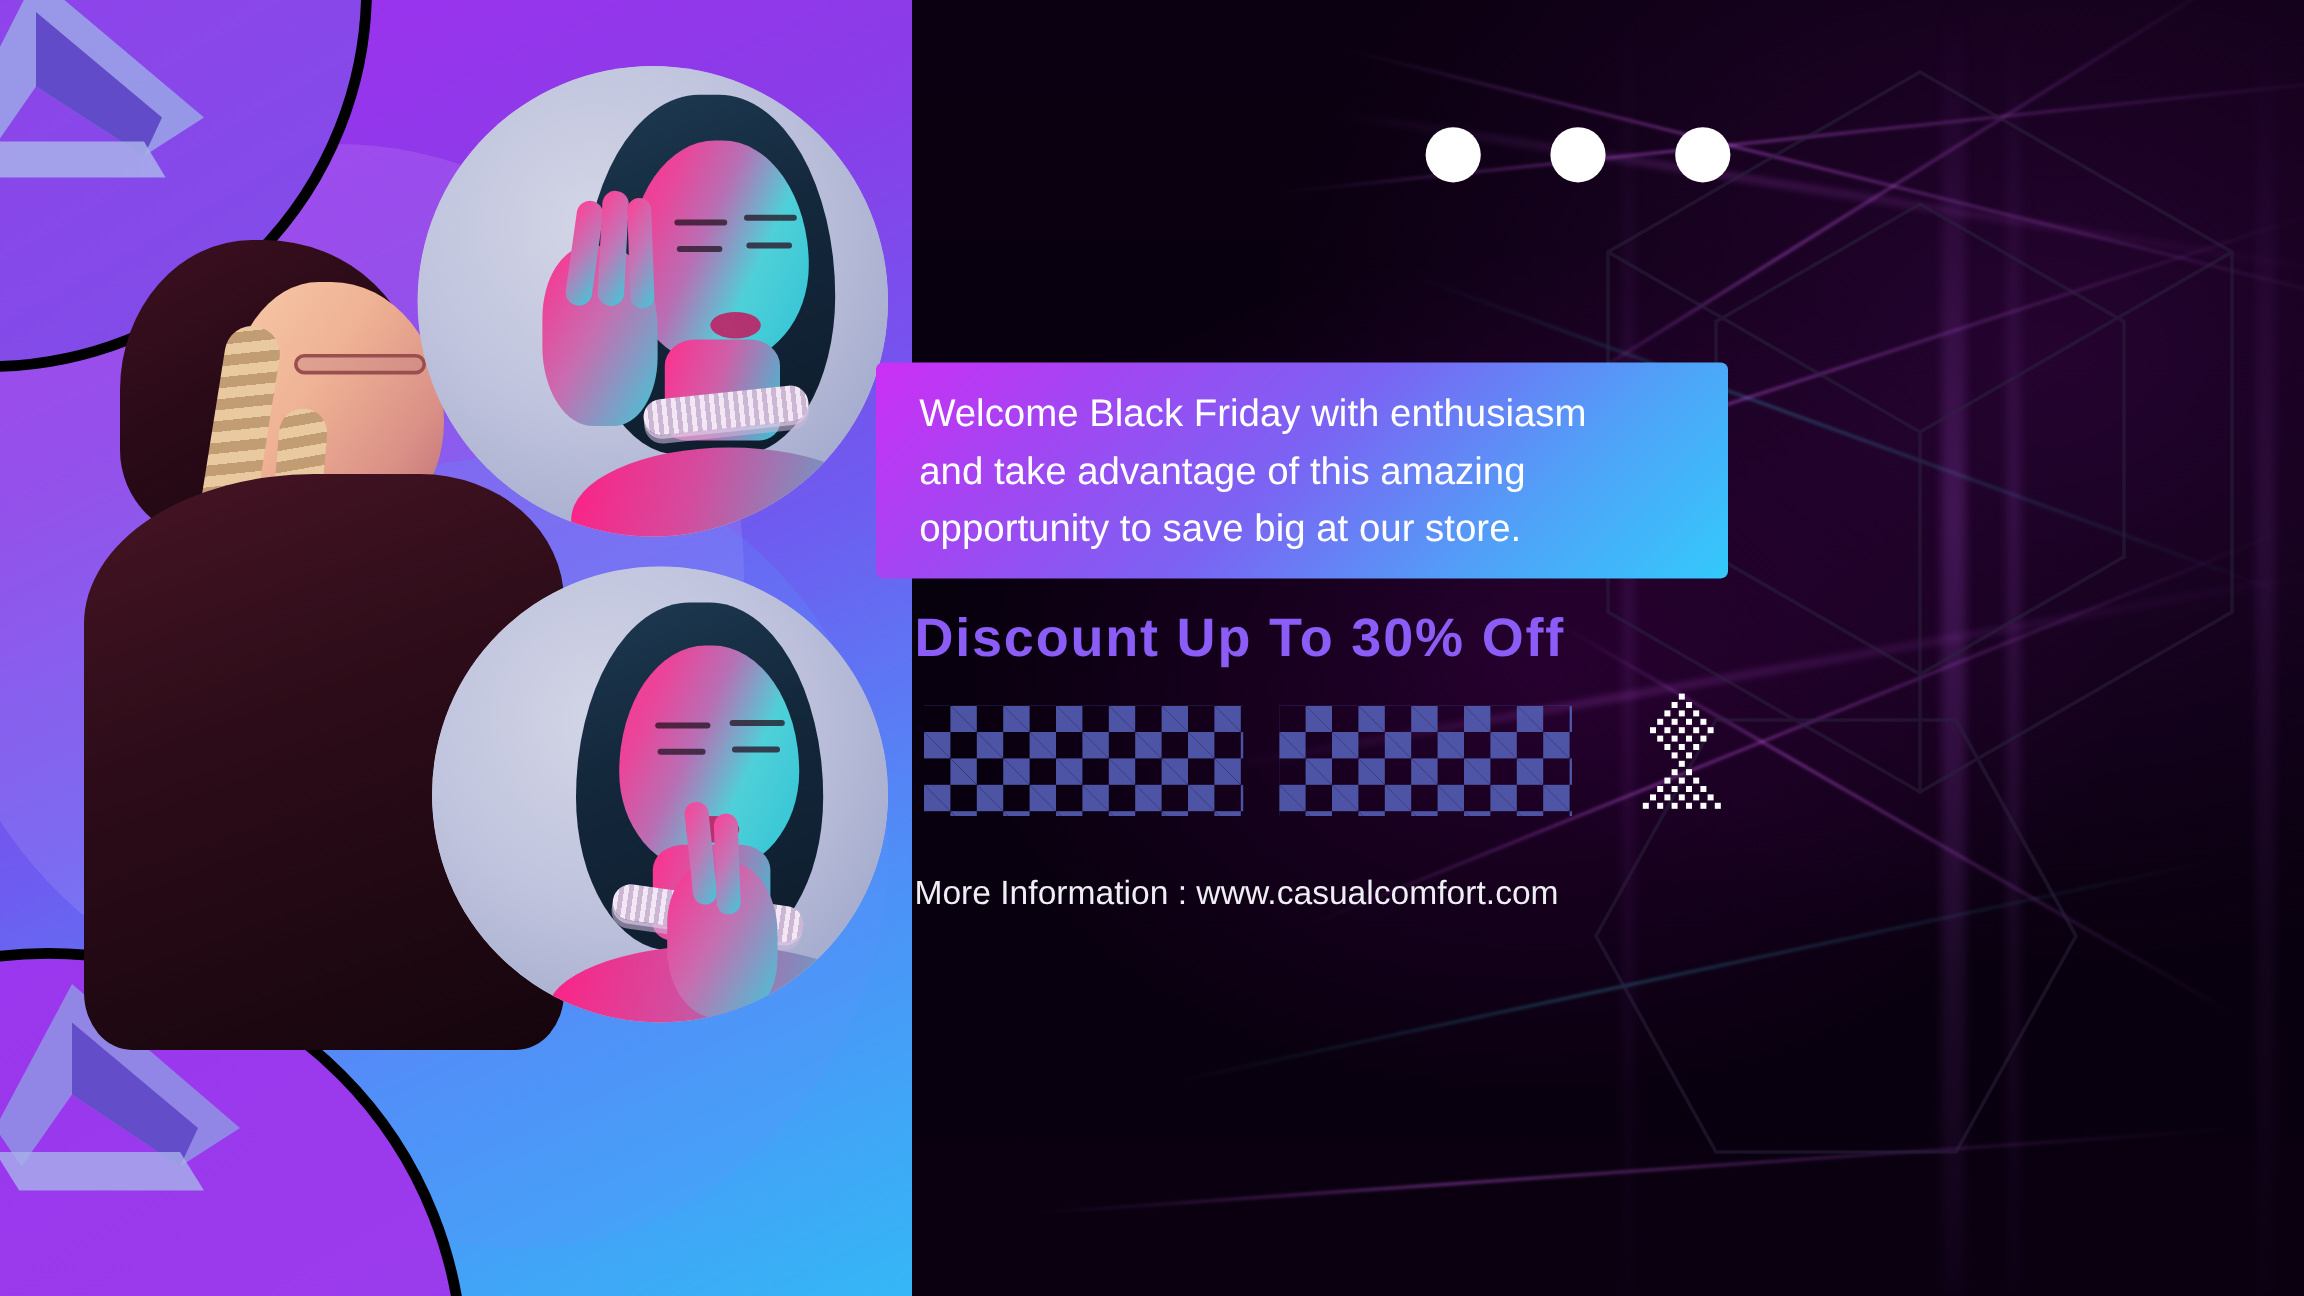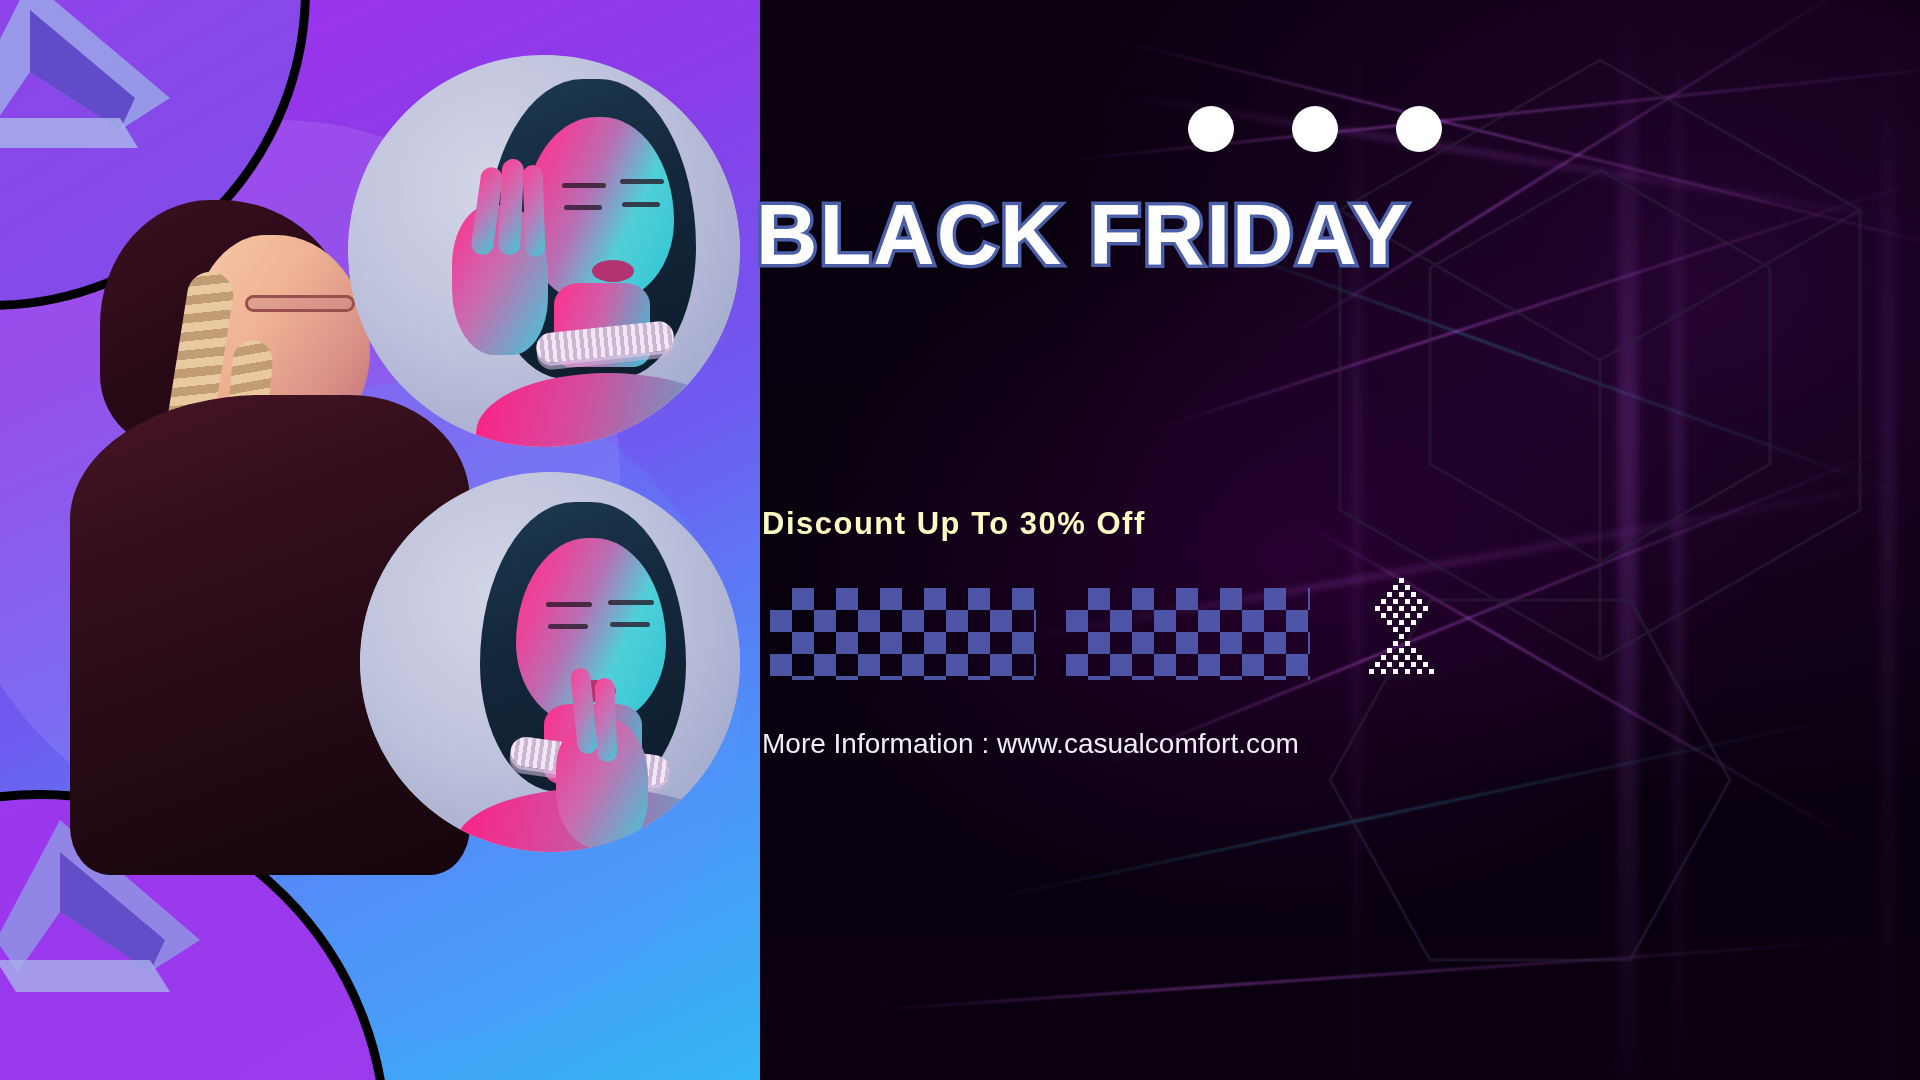--- a/index.html
+++ b/index.html
@@ -178,21 +178,21 @@
     display:flex; align-items:center;
     padding:0 36px;
   }
   .desctext {
     color:#fff; font-size:32px; line-height:1.5; font-weight:400;
     white-space:pre-line;
   }
 
   .discount {
     position:absolute;
-    color:#fef9c3; font-size:31px; font-weight:bold;
+    color:#8b5cf6; font-size:45px; font-weight:bold;
     letter-spacing:1.5px; white-space:nowrap;
   }
 
   .checker {
     position:absolute;
     background-image:
       linear-gradient(45deg,#5159ad 25%, transparent 25%, transparent 75%, #5159ad 75%),
       linear-gradient(45deg,#5159ad 25%, transparent 25%, transparent 75%, #5159ad 75%);
     background-size:44px 44px;
     background-position:0 0, 22px 22px;
@@ -314,22 +314,26 @@
     </div>
   </div>
 
 
   <div class="dots-row" style="left:1188px; top:106px;">
     <span class="dot"></span>
     <span class="dot"></span>
     <span class="dot"></span>
   </div>
 
-  <div class="headline" style="left:756px; top:186px;">BLACK FRIDAY</div>
-
+
+  <div class="descbox" style="left:730px; top:302px; width:710px; height:180px;">
+    <div class="desctext">Welcome Black Friday with enthusiasm
+and take advantage of this amazing
+opportunity to save big at our store.</div>
+  </div>
 
   <div class="discount" style="left:762px; top:506px;">Discount Up To 30% Off</div>
 
   <div class="checker" style="left:770px; top:588px; width:266px; height:92px;"></div>
   <div class="checker" style="left:1066px; top:588px; width:244px; height:92px;"></div>
 
   <svg class="diamond-dots" style="left:1366px; top:576px; width:72px; height:112px;" viewBox="0 0 72 112">
     <g fill="#ffffff">
       <rect x="33" y="2" width="5" height="5"></rect>
       <rect x="27" y="9" width="5" height="5"></rect>

